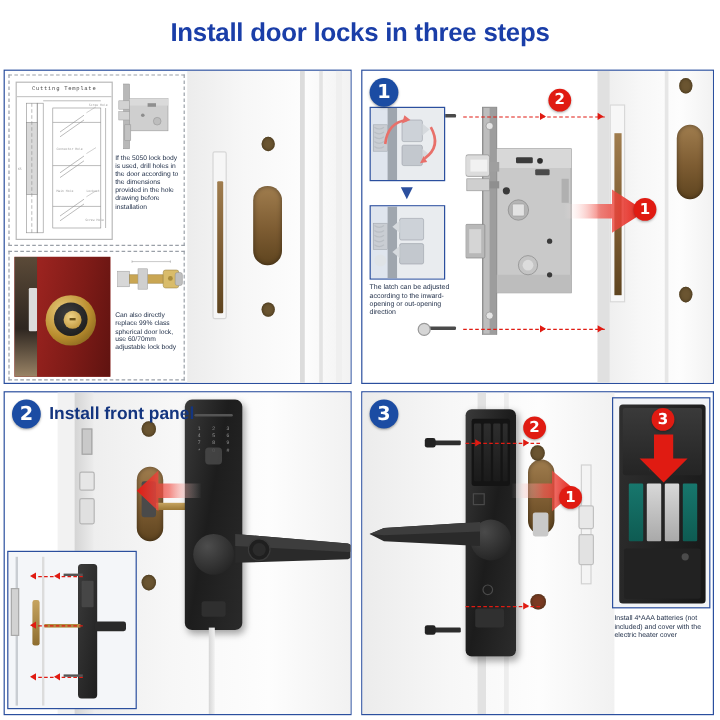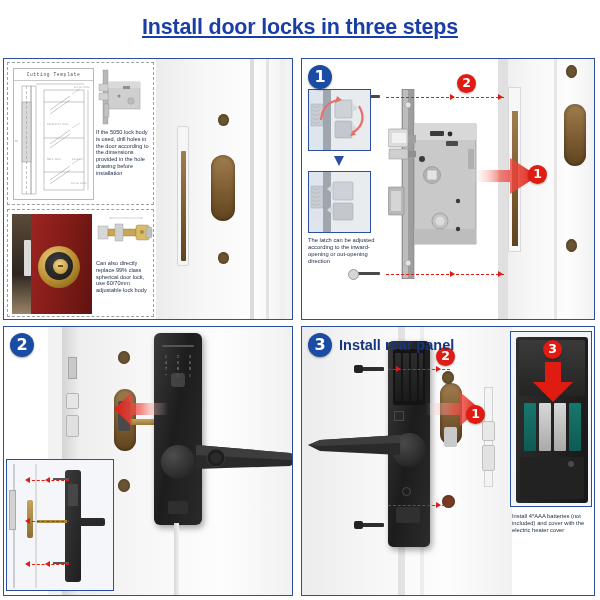--- a/index.html
+++ b/index.html
@@ -14,21 +14,21 @@
   
   .title-block{
     position:absolute;left:0;top:0;width:600px;height:54px;
     display:flex;flex-direction:column;align-items:center;justify-content:center;
     background:#fff;
   }
   .title-line{
     color:#1a3ea8;font-weight:bold;letter-spacing:-0.2px;line-height:1.06;
     text-align:center;white-space:nowrap;
   }
-  .title-line.l1{font-size:21.5px;text-decoration:underline;}
+  .title-line.l1{font-size:21.5px;}
   .title-line.l2{font-size:21.5px;}
 
   
   .grid{position:absolute;left:0;top:54px;width:600px;height:546px;}
   .panel{
     position:absolute;box-sizing:border-box;
     border:1.6px solid #2b4f9e;background:#ffffff;overflow:hidden;
   }
   #panel-tl{left:3px;  top:4px;   width:290px;height:262px;}
   #panel-tr{left:301px;top:4px;   width:294px;height:262px;}
@@ -415,20 +415,21 @@
           <div class="ahead left" style="left:18px;top:57.6px;"></div>
 
           <div class="dashline" style="left:20px;top:104px;width:42px;"></div>
           <div class="ahead left" style="left:18px;top:100.6px;"></div>
           <div class="ahead left" style="left:38px;top:100.6px;"></div>
           <div class="art" style="left:46px;top:102px;width:16px;height:2px;background:#555;"></div>
         </div>
 
         <div class="step-head">
           <div class="step-badge">2</div>
+          <div class="step-title">Install front panel</div>
         </div>
       </div>
     </div>
 
     <div class="panel" id="panel-br">
       <div class="panel-inner">
 
         <div class="art doorface" style="left:0;top:0;width:210px;height:270px;"></div>
         <div class="art" style="left:96px;top:0;width:7px;height:270px;background:#e2e2e2;"></div>
         <div class="art" style="left:118px;top:0;width:4px;height:270px;background:#ededed;"></div>
@@ -507,19 +508,18 @@
           <svg viewBox="0 0 44 44" width="44" height="44" style="position:absolute;left:20px;top:28px;z-index:25;">
             <path d="M14 2 L30 2 L30 22 L42 22 L22 42 L2 22 L14 22 Z" fill="#e01b12"></path>
           </svg>
           <div class="rmark" style="left:32px;top:8px;width:19px;height:19px;font-size:12.5px;">3</div>
         </div>
 
         <div class="capt" style="left:210px;top:186px;width:80px;font-size:5.8px;">Install 4*AAA batteries (not included) and cover with the electric heater cover</div>
 
         <div class="step-head">
           <div class="step-badge">3</div>
-          <div class="step-title">Install rear panel</div>
         </div>
       </div>
     </div>
 
   </div>
 </div>
 
 </body></html>

